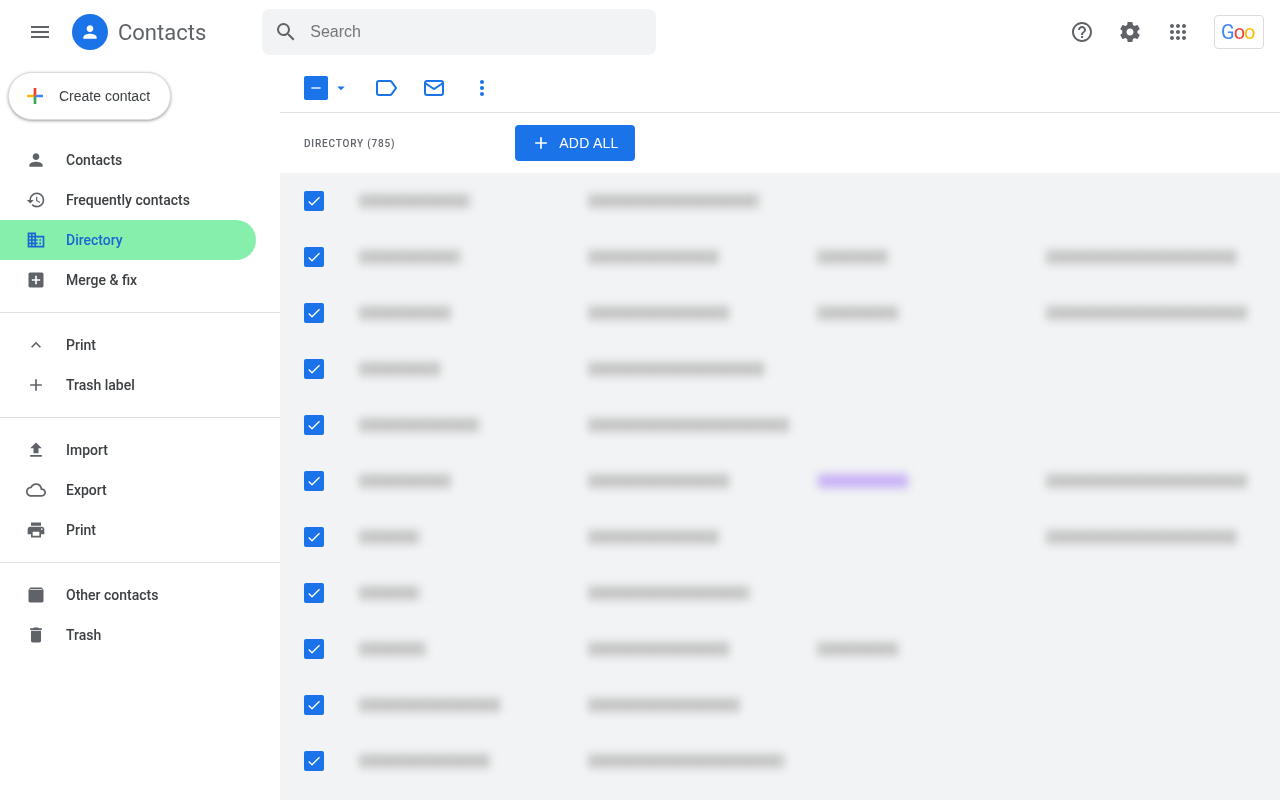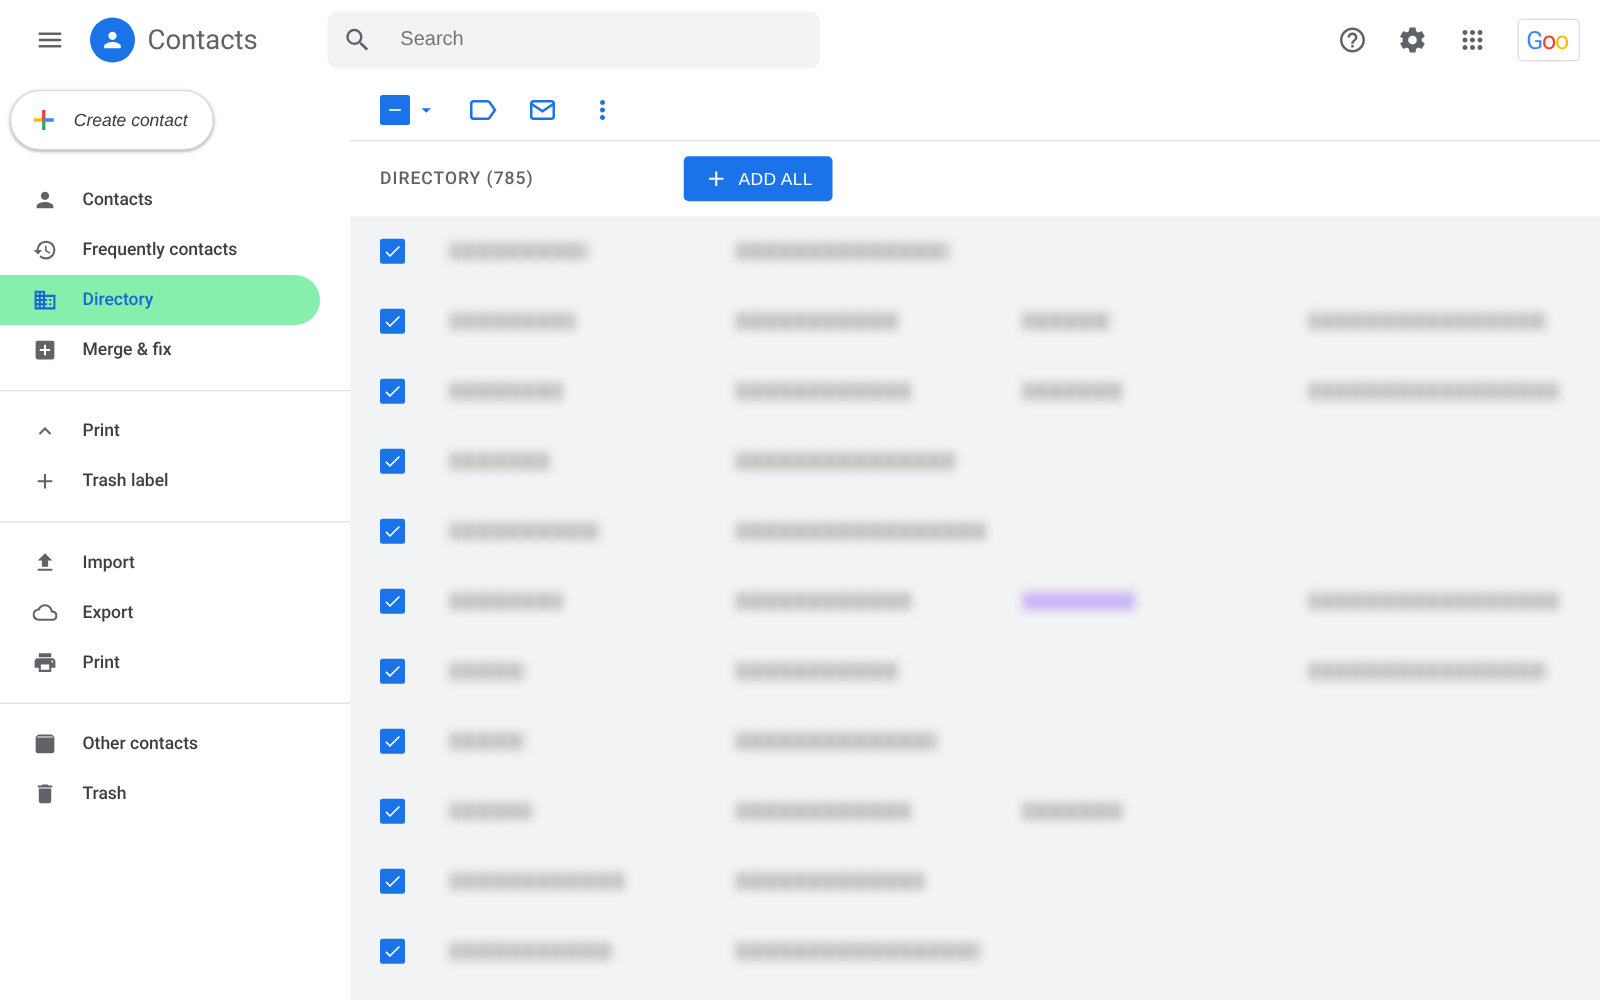--- a/index.html
+++ b/index.html
@@ -3,44 +3,44 @@
 <meta charset="utf-8">
 <style>
 * { box-sizing: border-box; margin: 0; padding: 0; }
 body { font-family: 'Google Sans', Roboto, Arial, sans-serif; font-size: 14px; color: #3c4043; background: #fff; overflow: hidden; }
 .app { display: flex; flex-direction: column; height: 800px; width: 1280px; }
 .header { display: flex; align-items: center; height: 64px; padding: 0 16px; gap: 8px; }
 .menu-btn { width: 48px; height: 48px; border-radius: 50%; display: flex; align-items: center; justify-content: center; background: none; border: none; cursor: pointer; color: #5f6368; }
 .logo-wrap { display: flex; align-items: center; gap: 10px; padding-right: 40px; }
 .logo-avatar { width: 36px; height: 36px; border-radius: 50%; background: #1a73e8; display: flex; align-items: center; justify-content: center; }
 .app-title { font-size: 22px; color: #5f6368; font-weight: 400; }
-.search-bar { flex: 1; max-width: 720px; height: 46px; background: #f1f3f4; border-radius: 8px; display: flex; align-items: center; padding: 0 12px; margin-left: 8px; gap: 10px; }
+.search-bar { flex: 1; max-width: 720px; height: 46px; background: #f1f3f4; border-radius: 8px; display: flex; align-items: center; padding: 0 12px; margin-left: 8px; }
 .search-icon { color: #5f6368; margin-right: 12px; }
 .search-input { border: none; background: transparent; outline: none; font-size: 16px; color: #5f6368; flex: 1; }
 .header-spacer { flex: 1; }
 .header-actions { display: flex; align-items: center; gap: 8px; margin-left: 20px; }
 .icon-btn { width: 40px; height: 40px; border-radius: 50%; display: flex; align-items: center; justify-content: center; background: none; border: none; cursor: pointer; color: #5f6368; }
 .google-badge { border: 1px solid #dadce0; border-radius: 4px; padding: 4px 6px; font-size: 20px; font-weight: 400; letter-spacing: -1px; margin-left: 8px; overflow: hidden; white-space: nowrap; width: 50px; }
 .body-wrap { display: flex; flex: 1; min-height: 0; }
 .sidebar { width: 280px; padding-top: 8px; display: flex; flex-direction: column; }
-.create-btn { margin: 0 0 16px 8px; height: 48px; border-radius: 24px; border: 1px solid #dadce0; background: #fff; box-shadow: 0 1px 2px rgba(60,64,67,.3), 0 1px 3px 1px rgba(60,64,67,.15); display: flex; align-items: center; padding: 0 20px 0 14px; gap: 12px; cursor: pointer; font-size: 14px; font-weight: 500; color: #3c4043; width: fit-content; font-style: italic; }
+.create-btn { margin: 0 0 16px 8px; height: 48px; border-radius: 24px; border: 1px solid #dadce0; background: #fff; box-shadow: 0 1px 2px rgba(60,64,67,.3), 0 1px 3px 1px rgba(60,64,67,.15); display: flex; align-items: center; padding: 0 20px 0 14px; gap: 12px; cursor: pointer; font-size: 14px; font-weight: 500; color: #3c4043; width: fit-content; }
 .nav-section { padding: 4px 0; }
 .nav-item { height: 40px; display: flex; align-items: center; padding: 0 12px 0 26px; border-radius: 0 20px 20px 0; margin-right: 24px; cursor: pointer; gap: 20px; color: #3c4043; font-size: 14px; font-weight: 500; }
 .nav-item.active { background: #86efac; color: #1967d2; }
 .nav-item.active svg { fill: #1967d2; }
 .nav-item svg { fill: #5f6368; }
 .nav-sep { height: 1px; background: #e0e0e0; margin: 8px 0; }
 .main { flex: 1; display: flex; flex-direction: column; min-width: 0; }
 .toolbar { height: 48px; display: flex; align-items: center; padding: 0 24px; gap: 24px; }
 .sel-indicator { display: flex; align-items: center; gap: 4px; }
 .sel-box { width: 24px; height: 24px; background: #1a73e8; border-radius: 2px; display: flex; align-items: center; justify-content: center; }
 .tool-icon { color: #1a73e8; cursor: pointer; }
 .tool-sep { border-bottom: 1px solid #e0e0e0; }
 .section-header { display: flex; align-items: center; padding: 12px 24px; gap: 120px; }
-.section-label { font-size: 14px; font-weight: 500; letter-spacing: 0.8px; color: #5f6368; text-transform: uppercase; }
+.section-label { font-size: 10px; font-weight: 500; letter-spacing: 0.8px; color: #5f6368; text-transform: uppercase; }
 .add-all-btn { background: #1a73e8; color: #fff; border: none; border-radius: 4px; height: 36px; padding: 0 16px; display: flex; align-items: center; gap: 8px; font-size: 14px; font-weight: 500; letter-spacing: 0.25px; cursor: pointer; }
 .list { background: #f1f3f4; flex: 1; overflow-y: auto; }
 .row { height: 56px; display: flex; align-items: center; padding: 0 24px; gap: 20px; }
 .chk { width: 20px; height: 20px; background: #1a73e8; border-radius: 2px; display: flex; align-items: center; justify-content: center; flex-shrink: 0; cursor: pointer; margin-right: 16px; }
 .col { flex: 1; min-width: 0; }
 .redact { height: 14px; background: repeating-linear-gradient(90deg, #bbb 0 6px, #d0d0d0 6px 12px); filter: blur(4px); border-radius: 2px; }
 .redact.purple { background: #c8b3f5; }
 svg { display: block; }
 </style>
 </head>

